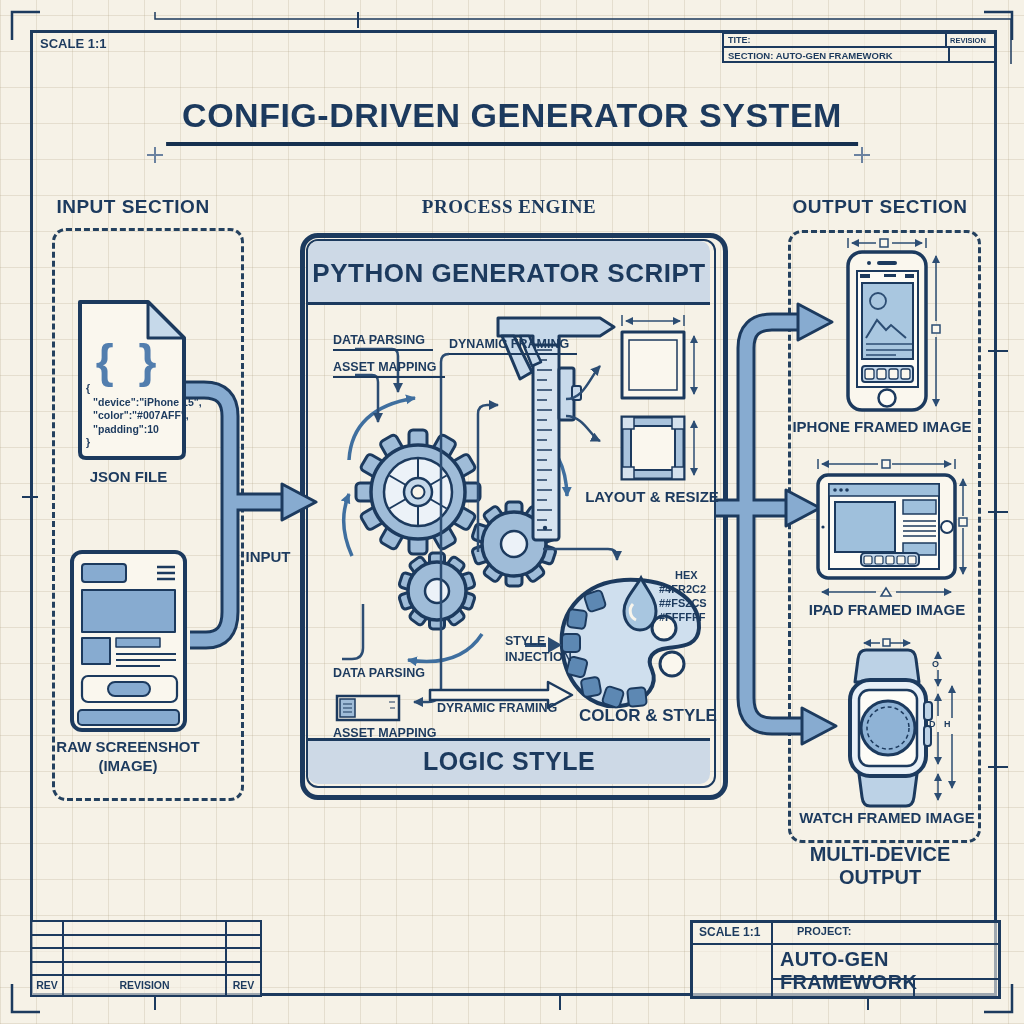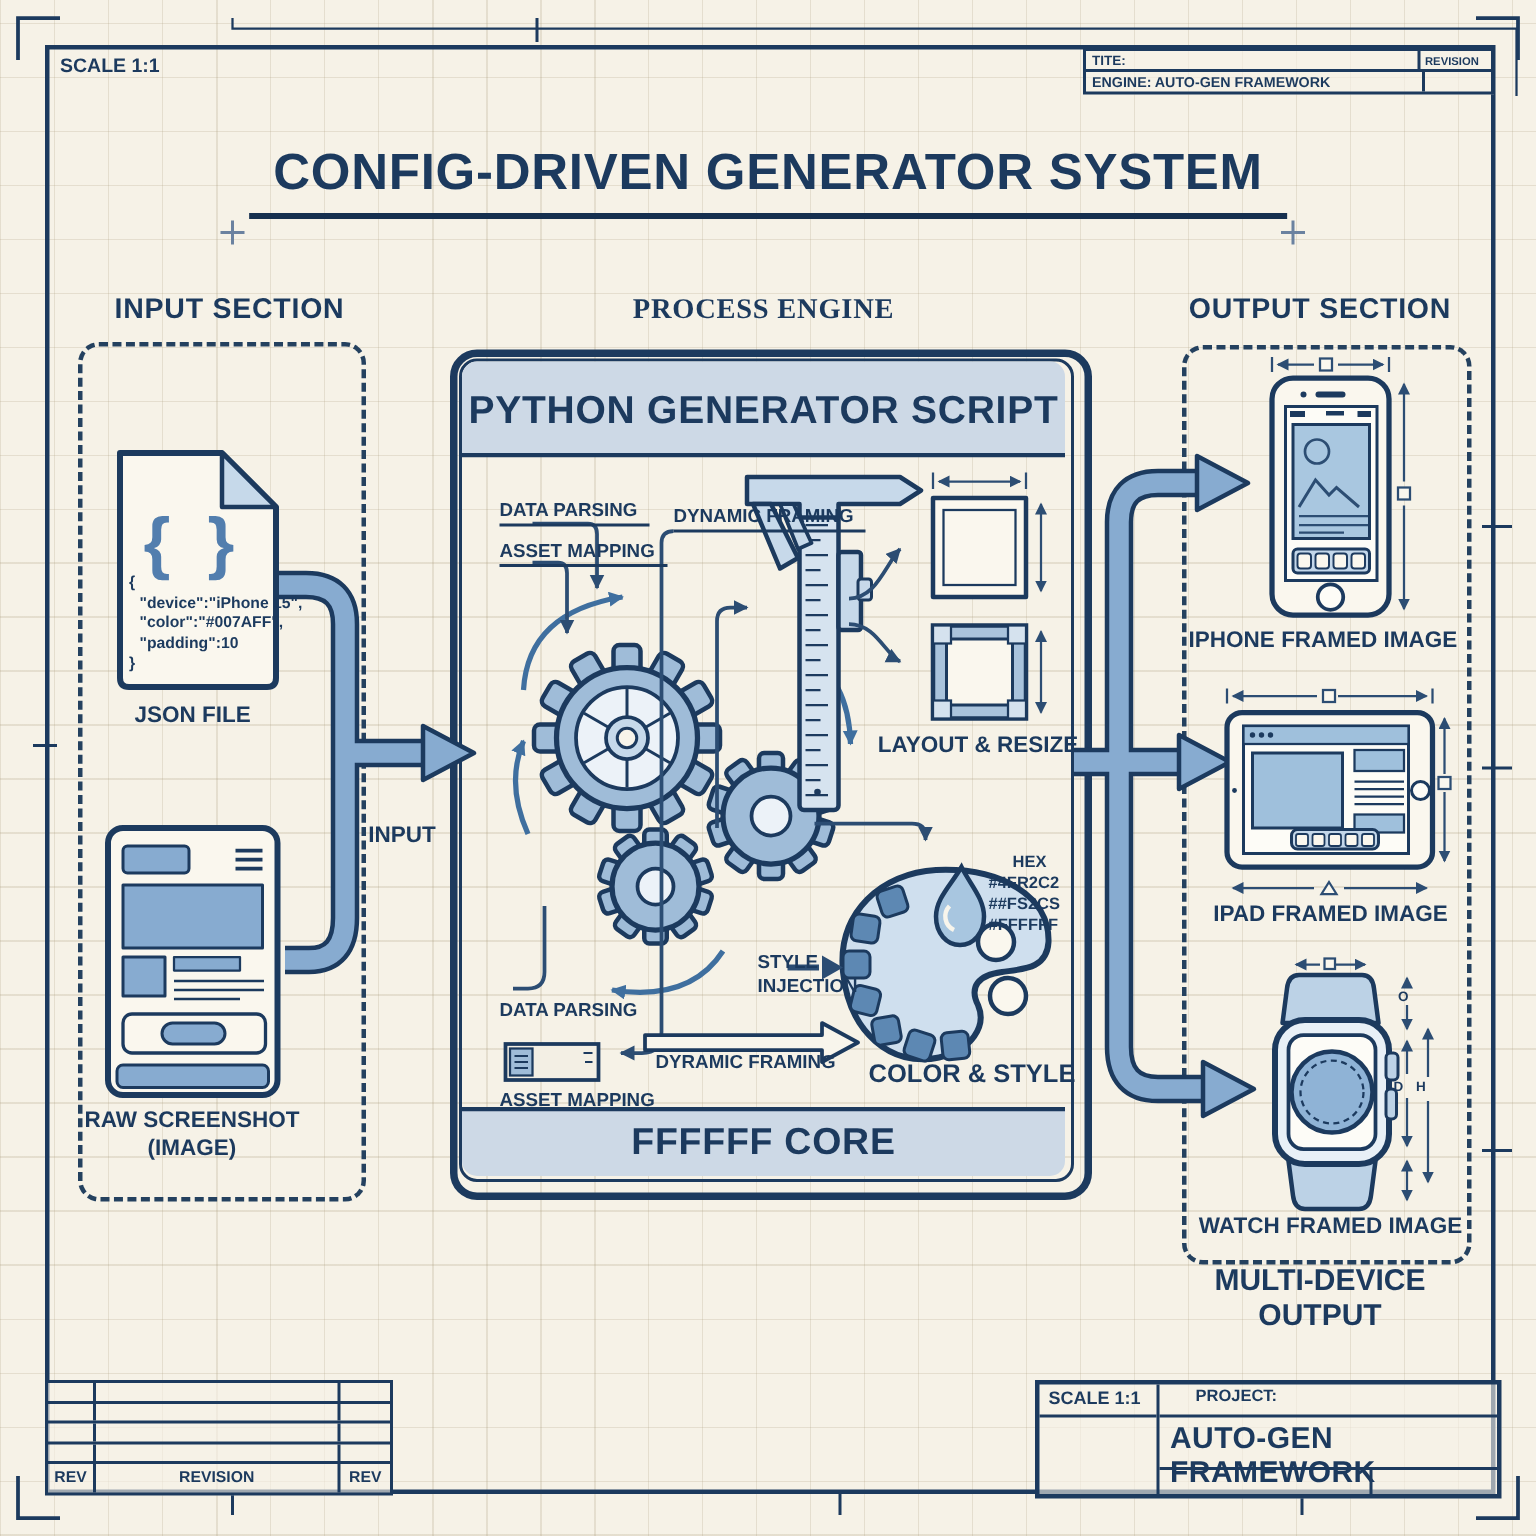--- a/index.html
+++ b/index.html
@@ -348,28 +348,28 @@
   </svg>
 
   <div class="t" style="left:40px;top:36px;font-size:13px;">SCALE 1:1</div>
 
   <div class="abs tbtop">
     <div class="r1">
       <div class="c1">TITE:</div>
       <div class="c2">REVISION</div>
     </div>
     <div class="r2">
-      <div class="c3">ENGINE: AUTO-GEN FRAMEWORK</div>
+      <div class="c3">SECTION: AUTO-GEN FRAMEWORK</div>
       <div class="c4"></div>
     </div>
   </div>
 
   <div class="t title">CONFIG-DRIVEN GENERATOR SYSTEM</div>
 
-  <div class="t h2 ctr" style="left:60px;top:196px;width:186px;">INPUT SECTION</div>
+  <div class="t h2 ctr" style="left:40px;top:196px;width:186px;">INPUT SECTION</div>
   <div class="t h2 ctr" style="left:409px;top:196px;width:200px;font-family:Liberation Serif, serif;">PROCESS ENGINE</div>
   <div class="t h2 ctr" style="left:790px;top:196px;width:180px;">OUTPUT SECTION</div>
 
   <div class="t ctr" style="left:62px;top:334px;width:134px;font-size:46px;color:#527eae;letter-spacing:6px;">{ }</div>
   <div class="abs code" style="left:86px;top:382px;">
     <div>{</div>
     <div class="ind">"device":"iPhone 15",</div>
     <div class="ind">"color":"#007AFF",</div>
     <div class="ind">"padding":10</div>
     <div>}</div>
@@ -387,21 +387,21 @@
   <div class="t" style="left:505px;top:634px;font-size:12.5px;">STYLE</div>
   <div class="t" style="left:505px;top:650px;font-size:12.5px;">INJECTION</div>
   <div class="t" style="left:659px;top:569px;font-size:11px;margin-left:16px;">HEX</div>
   <div class="t" style="left:659px;top:583px;font-size:11px;">#4FR2C2</div>
   <div class="t" style="left:659px;top:597px;font-size:11px;">##FS2CS</div>
   <div class="t" style="left:659px;top:611px;font-size:11px;">#FFFFFF</div>
   <div class="t" style="left:333px;top:666px;font-size:12.5px;">DATA PARSING</div>
   <div class="t" style="left:333px;top:726px;font-size:12.5px;">ASSET MAPPING</div>
   <div class="t" style="left:437px;top:701px;font-size:12.5px;">DYRAMIC FRAMING</div>
   <div class="t ctr" style="left:558px;top:706px;width:180px;font-size:17px;">COLOR &amp; STYLE</div>
-  <div class="t ctr" style="left:308px;top:747px;width:402px;font-size:25px;letter-spacing:.5px;">FFFFFF CORE</div>
+  <div class="t ctr" style="left:308px;top:747px;width:402px;font-size:25px;letter-spacing:.5px;">LOGIC STYLE</div>
 
   <div class="t ctr" style="left:792px;top:418px;width:180px;font-size:15px;">IPHONE FRAMED IMAGE</div>
   <div class="t ctr" style="left:797px;top:601px;width:180px;font-size:15px;">IPAD FRAMED IMAGE</div>
   <div class="t ctr" style="left:797px;top:809px;width:180px;font-size:15px;">WATCH FRAMED IMAGE</div>
   <div class="t ctr" style="left:770px;top:843px;width:220px;font-size:20px;">MULTI-DEVICE OUTPUT</div>
   <div class="t" style="left:932px;top:659px;font-size:9px;">O</div>
   <div class="t" style="left:929px;top:719px;font-size:9px;">D</div>
   <div class="t" style="left:944px;top:719px;font-size:9px;">H</div>
 
   <div class="abs revtab">

